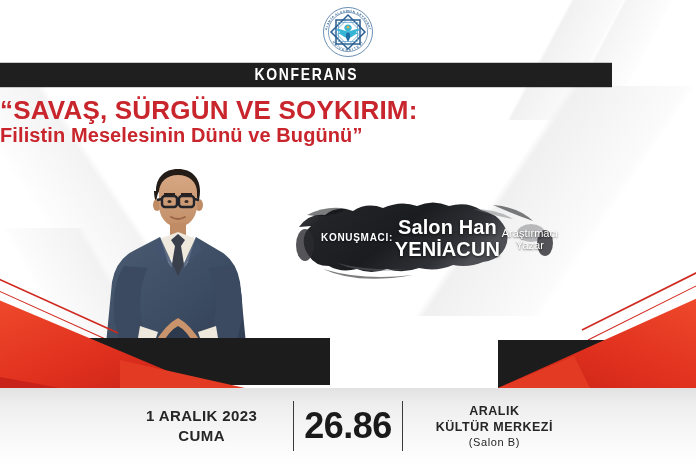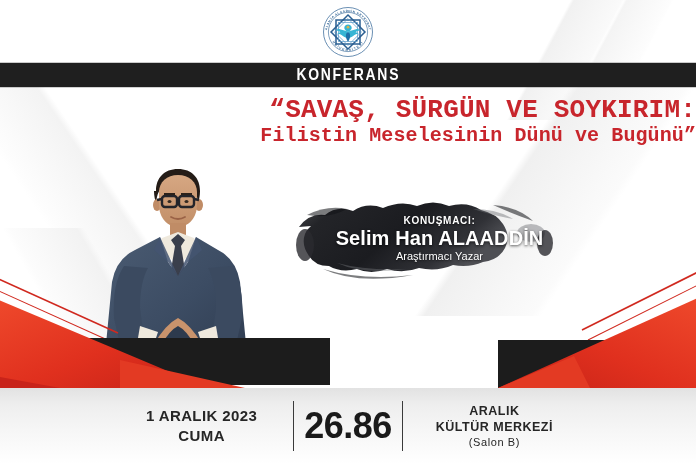--- a/index.html
+++ b/index.html
@@ -34,21 +34,21 @@
     position:absolute; top:86px; left:0; width:260px; height:230px;
     background:linear-gradient(-124deg, rgba(255,255,255,0) 52%, #f3f3f3 54%, #fdfdfd 72%, rgba(255,255,255,0) 74%);
   }
   .bg-tex-bl {
     position:absolute; bottom:76px; left:0; width:300px; height:160px;
     background:linear-gradient(-120deg, rgba(255,255,255,0) 55%, #f2f2f2 57%, #fcfcfc 74%, rgba(255,255,255,0) 76%);
   }
 
   
   .topbar {
-    position:absolute; top:63px; left:0; width:696px; height:24px;
+    position:absolute; top:63px; left:0; width:612px; height:24px;
     background:#1f1f1f;
     display:flex; align-items:center; justify-content:center;
     box-shadow:0 1px 0 rgba(0,0,0,.18);
   }
   .topbar::before{
     content:""; position:absolute; top:-1px; left:0; right:0; height:1px;
     background:rgba(160,160,160,.55);
   }
   .topbar-label {
     color:#ffffff;
@@ -60,37 +60,37 @@
   
   .logo-wrap{
     position:absolute; top:4px; left:50%; transform:translateX(-50%);
     width:58px; height:54px;
   }
   .logo-wrap svg{ display:block; width:58px; height:54px; }
 
   
   .title-block{
     position:absolute; top:96px; left:0; width:696px;
-    text-align:right;
-    font-family:Liberation Mono, monospace;
+    text-align:left;
+    font-family:Liberation Sans, sans-serif;
     color:#c8252c;
     font-weight:700;
     line-height:1.08;
   }
   .title-l1{ font-size:26px; letter-spacing:.2px; white-space:nowrap; }
   .title-l2{ font-size:20px; letter-spacing:.1px; white-space:nowrap; margin-top:1px; }
 
   
   .brush{
     position:absolute; left:293px; top:193px; width:265px; height:90px;
   }
   .brush svg{ position:absolute; inset:0; width:265px; height:90px; }
   .brush-text{
     position:absolute; inset:0;
-    display:flex; flex-direction:column; align-items:center; justify-content:center;
+    display:flex; flex-direction:row; align-items:center; justify-content:center;
     color:#ffffff; text-align:center; padding-left:28px;
   }
   .sp-role{
     font-size:10px; font-weight:700; letter-spacing:.7px; margin-bottom:1px;
     text-shadow:0 1px 2px rgba(0,0,0,.6);
   }
   .sp-name{
     font-size:20px; font-weight:700; letter-spacing:.1px; line-height:1.1;
     text-shadow:0 1px 3px rgba(0,0,0,.65);
   }
@@ -312,21 +312,21 @@
         <path d="M44 70 q30 8 70 6 q-44 6-70-6z"></path>
         <ellipse cx="238" cy="40" rx="14" ry="9"></ellipse>
       </g>
       <g fill="#2a2b30" opacity=".8">
         <ellipse cx="12" cy="52" rx="9" ry="16"></ellipse>
         <ellipse cx="252" cy="50" rx="8" ry="13"></ellipse>
       </g>
     </svg>
     <div class="brush-text">
       <div class="sp-role">KONUŞMACI:</div>
-      <div class="sp-name">Selim Han ALAADDİN</div>
+      <div class="sp-name">Salon Han YENİACUN</div>
       <div class="sp-title">Araştırmacı Yazar</div>
     </div>
   </div>
 
   <div class="footer">
     <div class="footer-inner">
       <div class="f-date">
         <div>1 ARALIK 2023</div>
         <div>CUMA</div>
       </div>

